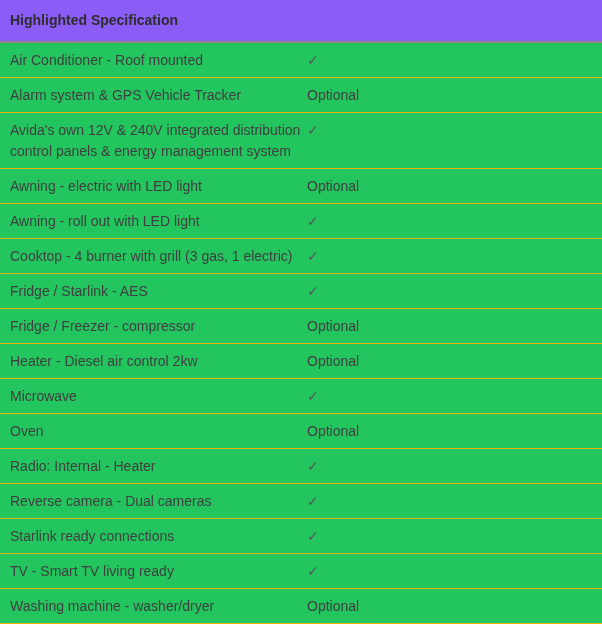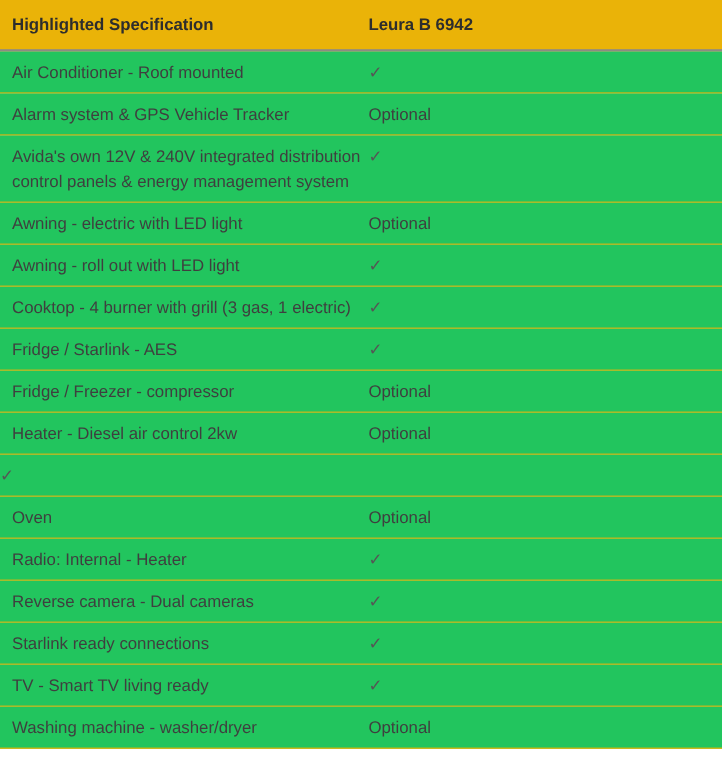--- a/index.html
+++ b/index.html
@@ -15,21 +15,21 @@
     font-size: 14px;
     color: #3f3f3f;
   }
   .row {
     display: flex;
     align-items: flex-start;
     background: #22c55e;
     border-bottom: 1px solid #eab308;
   }
   .row.header {
-    background: #eab308;
+    background: #8b5cf6;
     border-bottom: 2px solid #8d8a85;
   }
   .row.header .cell {
     font-weight: 600;
     color: #2d2d2d;
     padding-top: 10px;
     padding-bottom: 10px;
   }
   .cell {
     line-height: 21px;
@@ -46,21 +46,20 @@
   .cell.value.check {
     color: #555555;
   }
 </style>
 </head>
 <body>
 
 <div class="spec-table">
   <div class="row header">
     <div class="cell spec">Highlighted Specification</div>
-    <div class="cell value">Leura B 6942</div>
   </div>
   <div id="table-body">
       <div class="row">
         <div class="cell spec">Air Conditioner - Roof mounted</div>
         <div class="cell value check">✓</div>
       </div>
       <div class="row">
         <div class="cell spec">Alarm system &amp; GPS Vehicle Tracker</div>
         <div class="cell value">Optional</div>
       </div>
@@ -86,20 +85,21 @@
       </div>
       <div class="row">
         <div class="cell spec">Fridge / Freezer - compressor</div>
         <div class="cell value">Optional</div>
       </div>
       <div class="row">
         <div class="cell spec">Heater - Diesel air control 2kw</div>
         <div class="cell value">Optional</div>
       </div>
       <div class="row">
+        <div class="cell spec">Microwave</div>
         <div class="cell value check">✓</div>
       </div>
       <div class="row">
         <div class="cell spec">Oven</div>
         <div class="cell value">Optional</div>
       </div>
       <div class="row">
         <div class="cell spec">Radio: Internal - Heater</div>
         <div class="cell value check">✓</div>
       </div>

